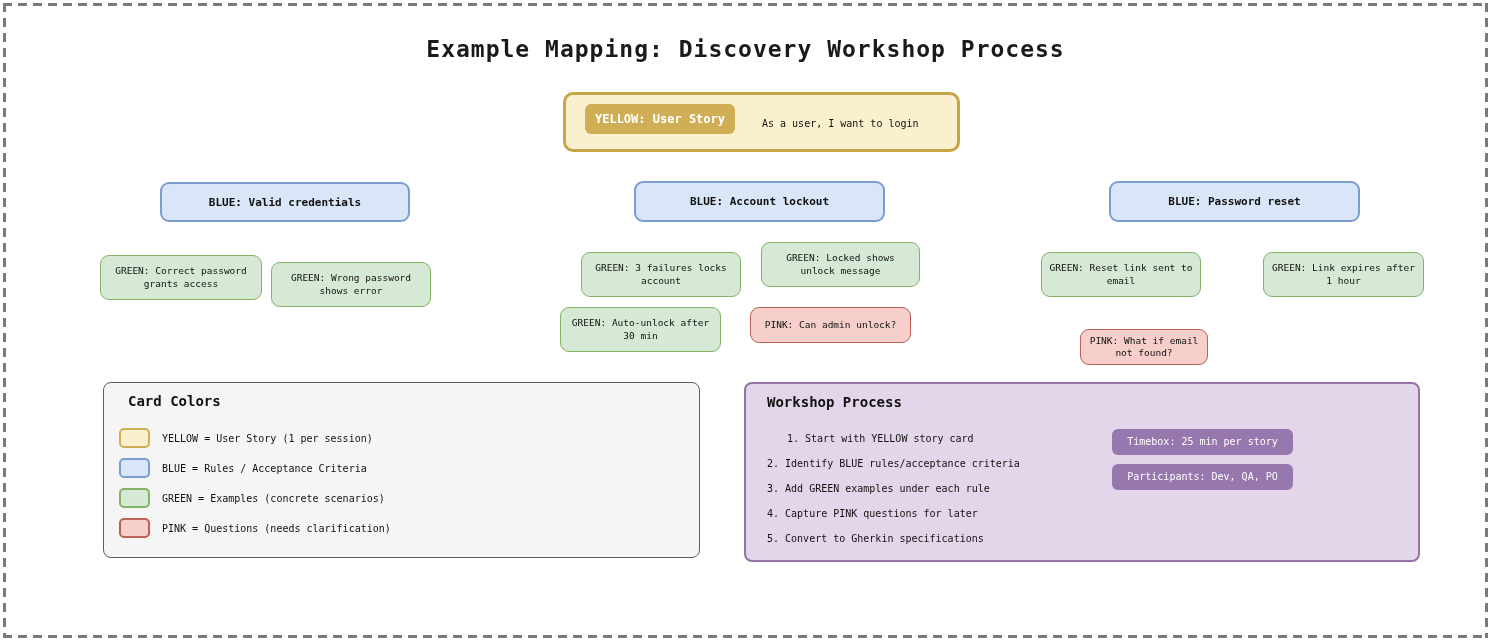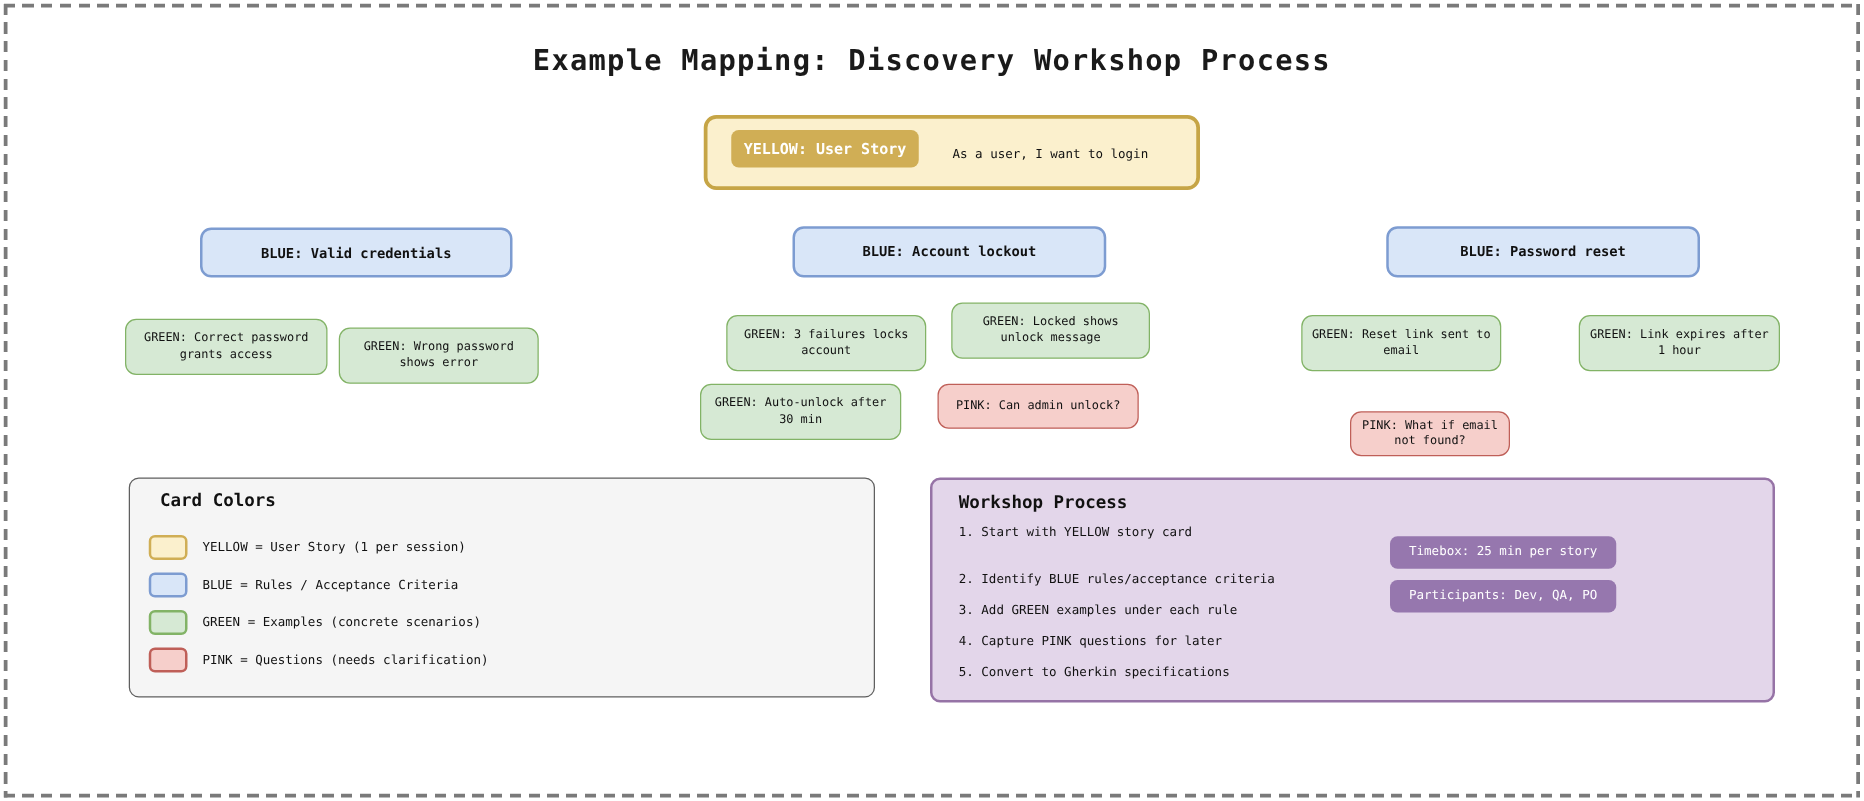--- a/index.html
+++ b/index.html
@@ -118,21 +118,21 @@
       <span class="legend-label">GREEN = Examples (concrete scenarios)</span>
     </div>
     <div class="legend-row" style="top:135px;">
       <span class="swatch pink"></span>
       <span class="legend-label">PINK = Questions (needs clarification)</span>
     </div>
   </div>
 
   <div class="panel process-panel">
     <div class="panel-title" style="left:21px;">Workshop Process</div>
-    <div class="step" style="top:36px;">1. Start with YELLOW story card</div>
+    <div class="step" style="top:48px;margin-left:20px;">1. Start with YELLOW story card</div>
     <div class="step" style="top:73px;">2. Identify BLUE rules/acceptance criteria</div>
     <div class="step" style="top:98px;">3. Add GREEN examples under each rule</div>
     <div class="step" style="top:123px;">4. Capture PINK questions for later</div>
     <div class="step" style="top:148px;">5. Convert to Gherkin specifications</div>
     <div class="proc-badge" style="top:45px;">Timebox: 25 min per story</div>
     <div class="proc-badge" style="top:80px;">Participants: Dev, QA, PO</div>
   </div>
 </div>
 
 </body></html>

